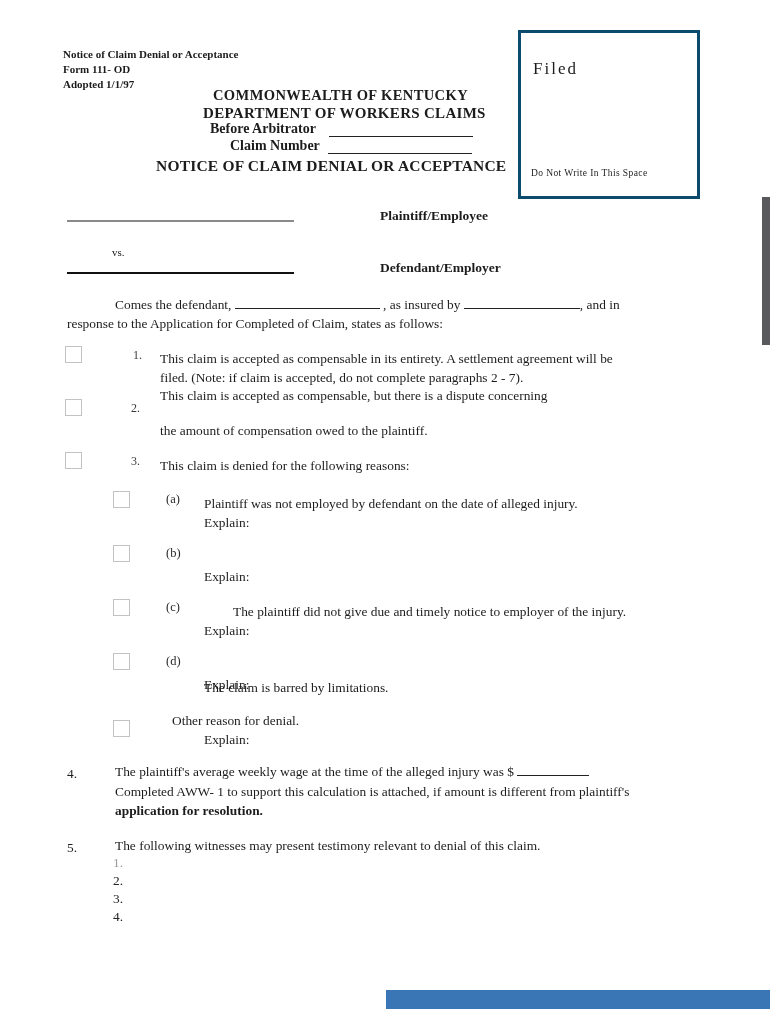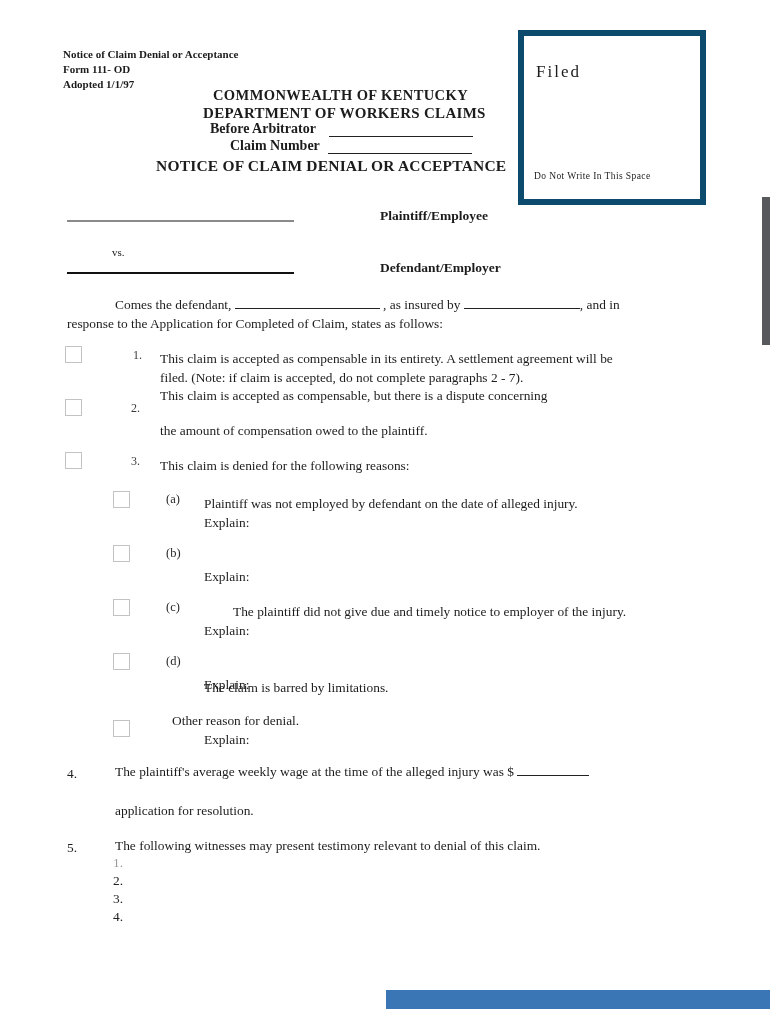--- a/index.html
+++ b/index.html
@@ -2,21 +2,21 @@
 <html><head>
 <meta charset="utf-8">
 <style>
   html,body{margin:0;padding:0;background:#ffffff;}
   .page{
     position:relative;width:770px;height:1024px;margin:0 auto;background:#ffffff;
     font-family:"Liberation Serif","DejaVu Serif",serif;color:#1c1c1c;overflow:hidden;
   }
   .abs{position:absolute;white-space:nowrap;}
   .corner{font-size:11px;font-weight:bold;line-height:15px;}
-  .filedbox{position:absolute;left:518px;top:30px;width:176px;height:163px;border:6px solid #0c4a6e;background:#fff;}
+  .filedbox{position:absolute;left:518px;top:30px;width:176px;height:163px;border:3px solid #0c4a6e;background:#fff;}
   .filed{position:absolute;left:12px;top:26px;font-size:17px;letter-spacing:2px;}
   .nowrite{position:absolute;left:10px;bottom:18px;font-size:9.5px;letter-spacing:.4px;}
   .h1{font-size:14.5px;font-weight:bold;letter-spacing:.4px;}
   .h2{font-size:15px;font-weight:bold;letter-spacing:.3px;}
   .hlabel{font-size:14px;font-weight:bold;}
   .title{font-size:15.5px;font-weight:bold;letter-spacing:.2px;}
   .body{font-size:13.4px;line-height:19px;}
   .num{font-size:12px;color:#3a3a3a;}
   .sublab{font-size:12.5px;color:#2a2a2a;}
   .blank{display:inline-block;border-bottom:1.3px solid #222;height:13px;vertical-align:baseline;}
@@ -108,21 +108,22 @@
 
   <div class="checkbox" style="left:113px;top:720px;"></div>
   <div class="abs body" style="left:172px;top:711px;">Other reason for denial.</div>
   <div class="abs body" style="left:204px;top:730px;">Explain:</div>
 
   <div class="abs body" style="left:67px;top:764px;">4.</div>
   <div class="abs body" style="left:115px;top:762px;">
     <span>The plaintiff's average weekly wage at the time of the alleged injury was $</span>
     <span class="blank" style="width:72px;"></span>
   </div>
-  <div class="abs body" style="left:115px;top:801px;">application for resolution.</div>
+  <div class="abs body" style="left:115px;top:782px;">Completed AWW- 1 to support this calculation is attached, if amount is different from plaintiff's</div>
+  <div class="abs body" style="left:115px;top:801px;font-weight:bold;">application for resolution.</div>
 
   <div class="abs body" style="left:67px;top:838px;">5.</div>
   <div class="abs body" style="left:115px;top:836px;">The following witnesses may present testimony relevant to denial of this claim.</div>
   <div class="abs witness-gray" style="left:113px;top:855px;">1.</div>
   <div class="abs witness" style="left:113px;top:873px;">2.</div>
   <div class="abs witness" style="left:113px;top:891px;">3.</div>
   <div class="abs witness" style="left:113px;top:909px;">4.</div>
 
   <div class="vbar"></div>
   <div class="hbar"></div>

